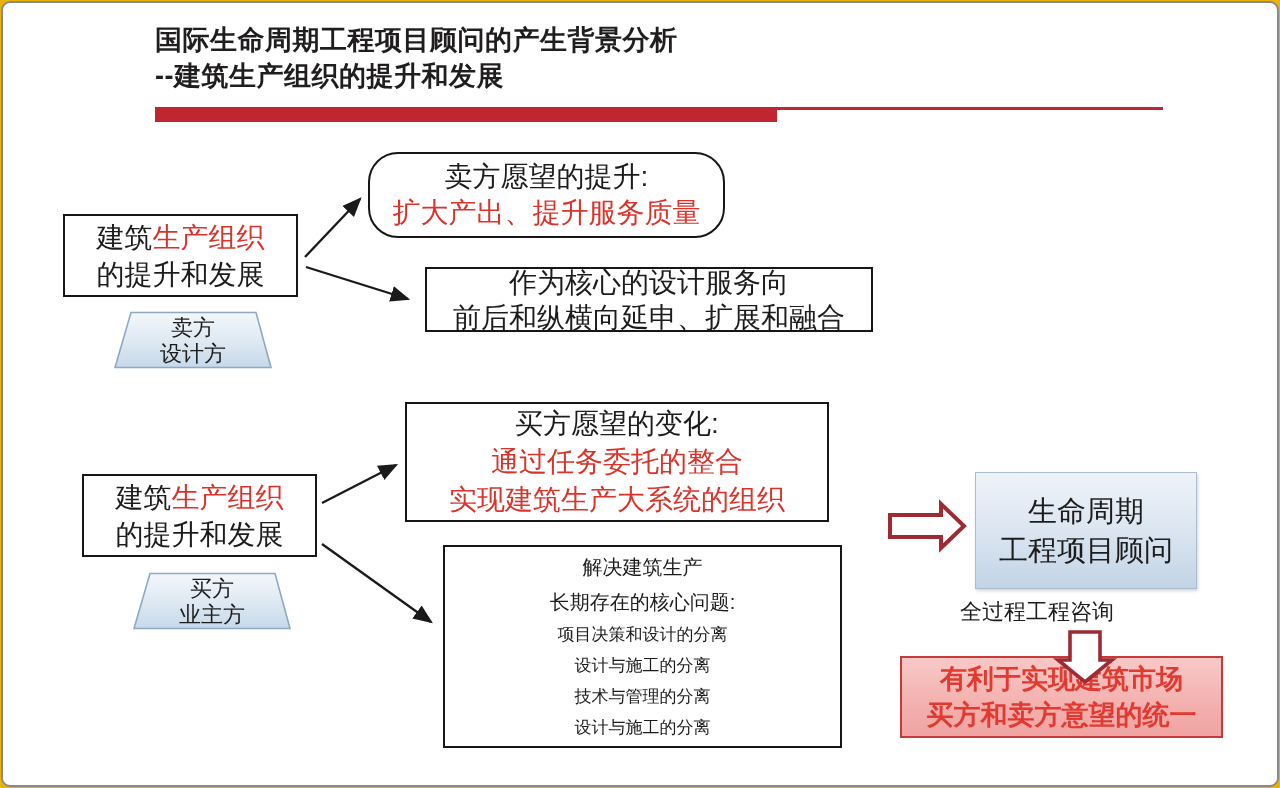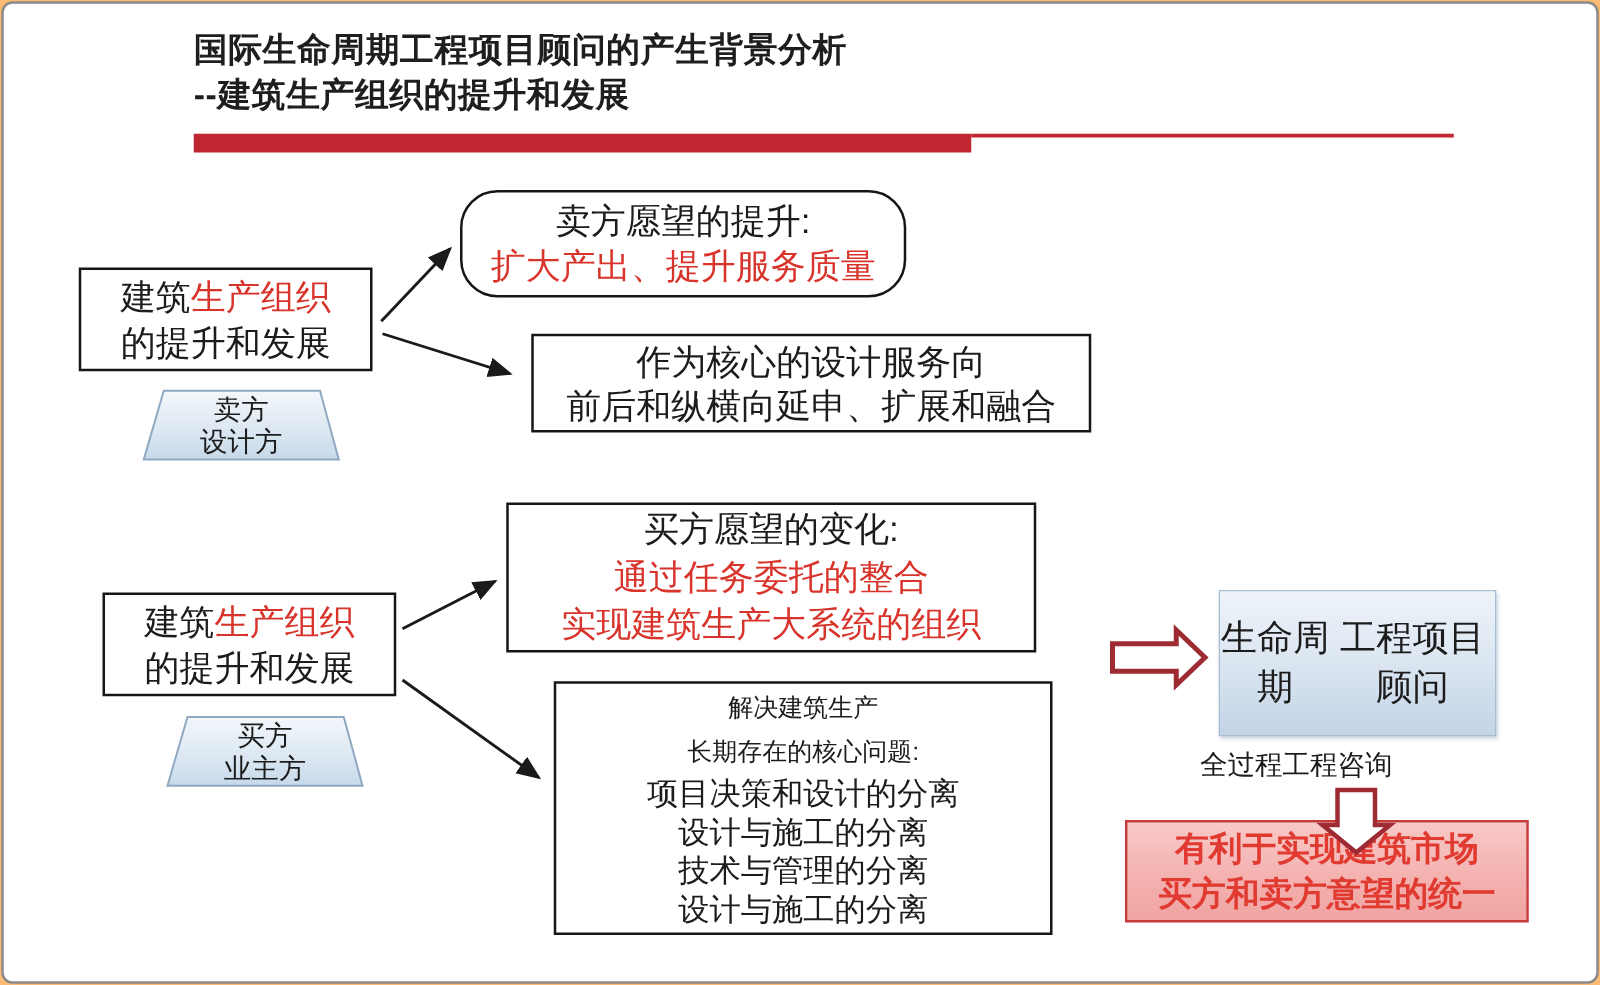--- a/index.html
+++ b/index.html
@@ -1,43 +1,43 @@
 <!DOCTYPE html>
 <html><head>
 <meta charset="utf-8">
 <style>
   html,body{margin:0;padding:0;background:#ffffff;}
   body{font-family:"Liberation Sans","DejaVu Sans",sans-serif;}
-  .stage{position:relative;width:1280px;height:788px;background:#fdba74;overflow:hidden;}
+  .stage{position:relative;width:1280px;height:788px;background:#eab308;overflow:hidden;}
   .frame{position:absolute;inset:1px;border:2px solid #8a8a8a;border-radius:9px;background:#ffffff;}
 
   .title{position:absolute;left:155px;top:22px;font-size:27px;font-weight:bold;color:#1f1d1d;line-height:36px;letter-spacing:0.5px;}
   .accent-bar{position:absolute;left:155px;top:107px;width:622px;height:15px;background:#c02630;}
   .accent-line{position:absolute;left:777px;top:107px;width:386px;height:3px;background:#c02630;}
 
   .box{position:absolute;box-sizing:border-box;border:2.5px solid #161616;background:#ffffff;
        display:flex;flex-direction:column;justify-content:center;align-items:center;text-align:center;color:#1c1c1c;}
   .red{color:#d9342b;}
 
   .src-box{font-size:28px;line-height:37px;}
   .b1{left:368px;top:152px;width:357px;height:86px;font-size:28px;line-height:36px;border-radius:30px;}
-  .b2{left:425px;top:267px;width:448px;height:79px;font-size:28px;line-height:35px;align-items:center;}
+  .b2{left:425px;top:267px;width:448px;height:65px;font-size:28px;line-height:35px;align-items:center;}
   .c1{left:405px;top:402px;width:424px;height:120px;font-size:28px;line-height:38px;}
   .c2{left:443px;top:545px;width:399px;height:203px;}
   .c2 .head{font-size:20px;line-height:35px;}
-  .c2 .item{font-size:25px;line-height:31px;}
+  .c2 .item{font-size:17px;line-height:31px;font-family:Liberation Mono, monospace;}
 
   .trap-wrap{position:absolute;width:160px;height:59px;}
   .trap-text{position:absolute;inset:0;display:flex;flex-direction:column;justify-content:center;align-items:center;
              font-size:22px;line-height:26px;color:#1c1c1c;}
 
   .period-label{position:absolute;left:975px;top:427px;width:222px;text-align:center;font-size:22px;color:#1c1c1c;}
   .result-box{position:absolute;left:975px;top:472px;width:222px;height:117px;box-sizing:border-box;
               border:1px solid #a9bdd2;background:linear-gradient(180deg,#eef3f9 0%,#dde7f2 45%,#c3d4e6 100%);
-              display:flex;justify-content:center;align-items:center;text-align:center;
+              display:flex;flex-direction:column;justify-content:center;align-items:center;text-align:center;
               font-size:29px;line-height:39px;color:#1c1c1c;box-shadow:1px 2px 3px rgba(120,140,160,0.35);}
   .caption-label{position:absolute;left:960px;top:597px;width:252px;text-align:left;font-size:22px;color:#1c1c1c;}
   .conclusion-box{position:absolute;left:900px;top:656px;width:323px;height:82px;box-sizing:border-box;
               border:2.5px solid #c63a3a;background:linear-gradient(180deg,#f8c9c7 0%,#f3b0ae 60%,#f0a4a2 100%);
               display:flex;flex-direction:column;justify-content:center;align-items:center;text-align:center;
               font-size:27px;line-height:36px;font-weight:bold;color:#e03a31;}
 
   svg.overlay{position:absolute;left:0;top:0;pointer-events:none;}
 </style>
 </head>

